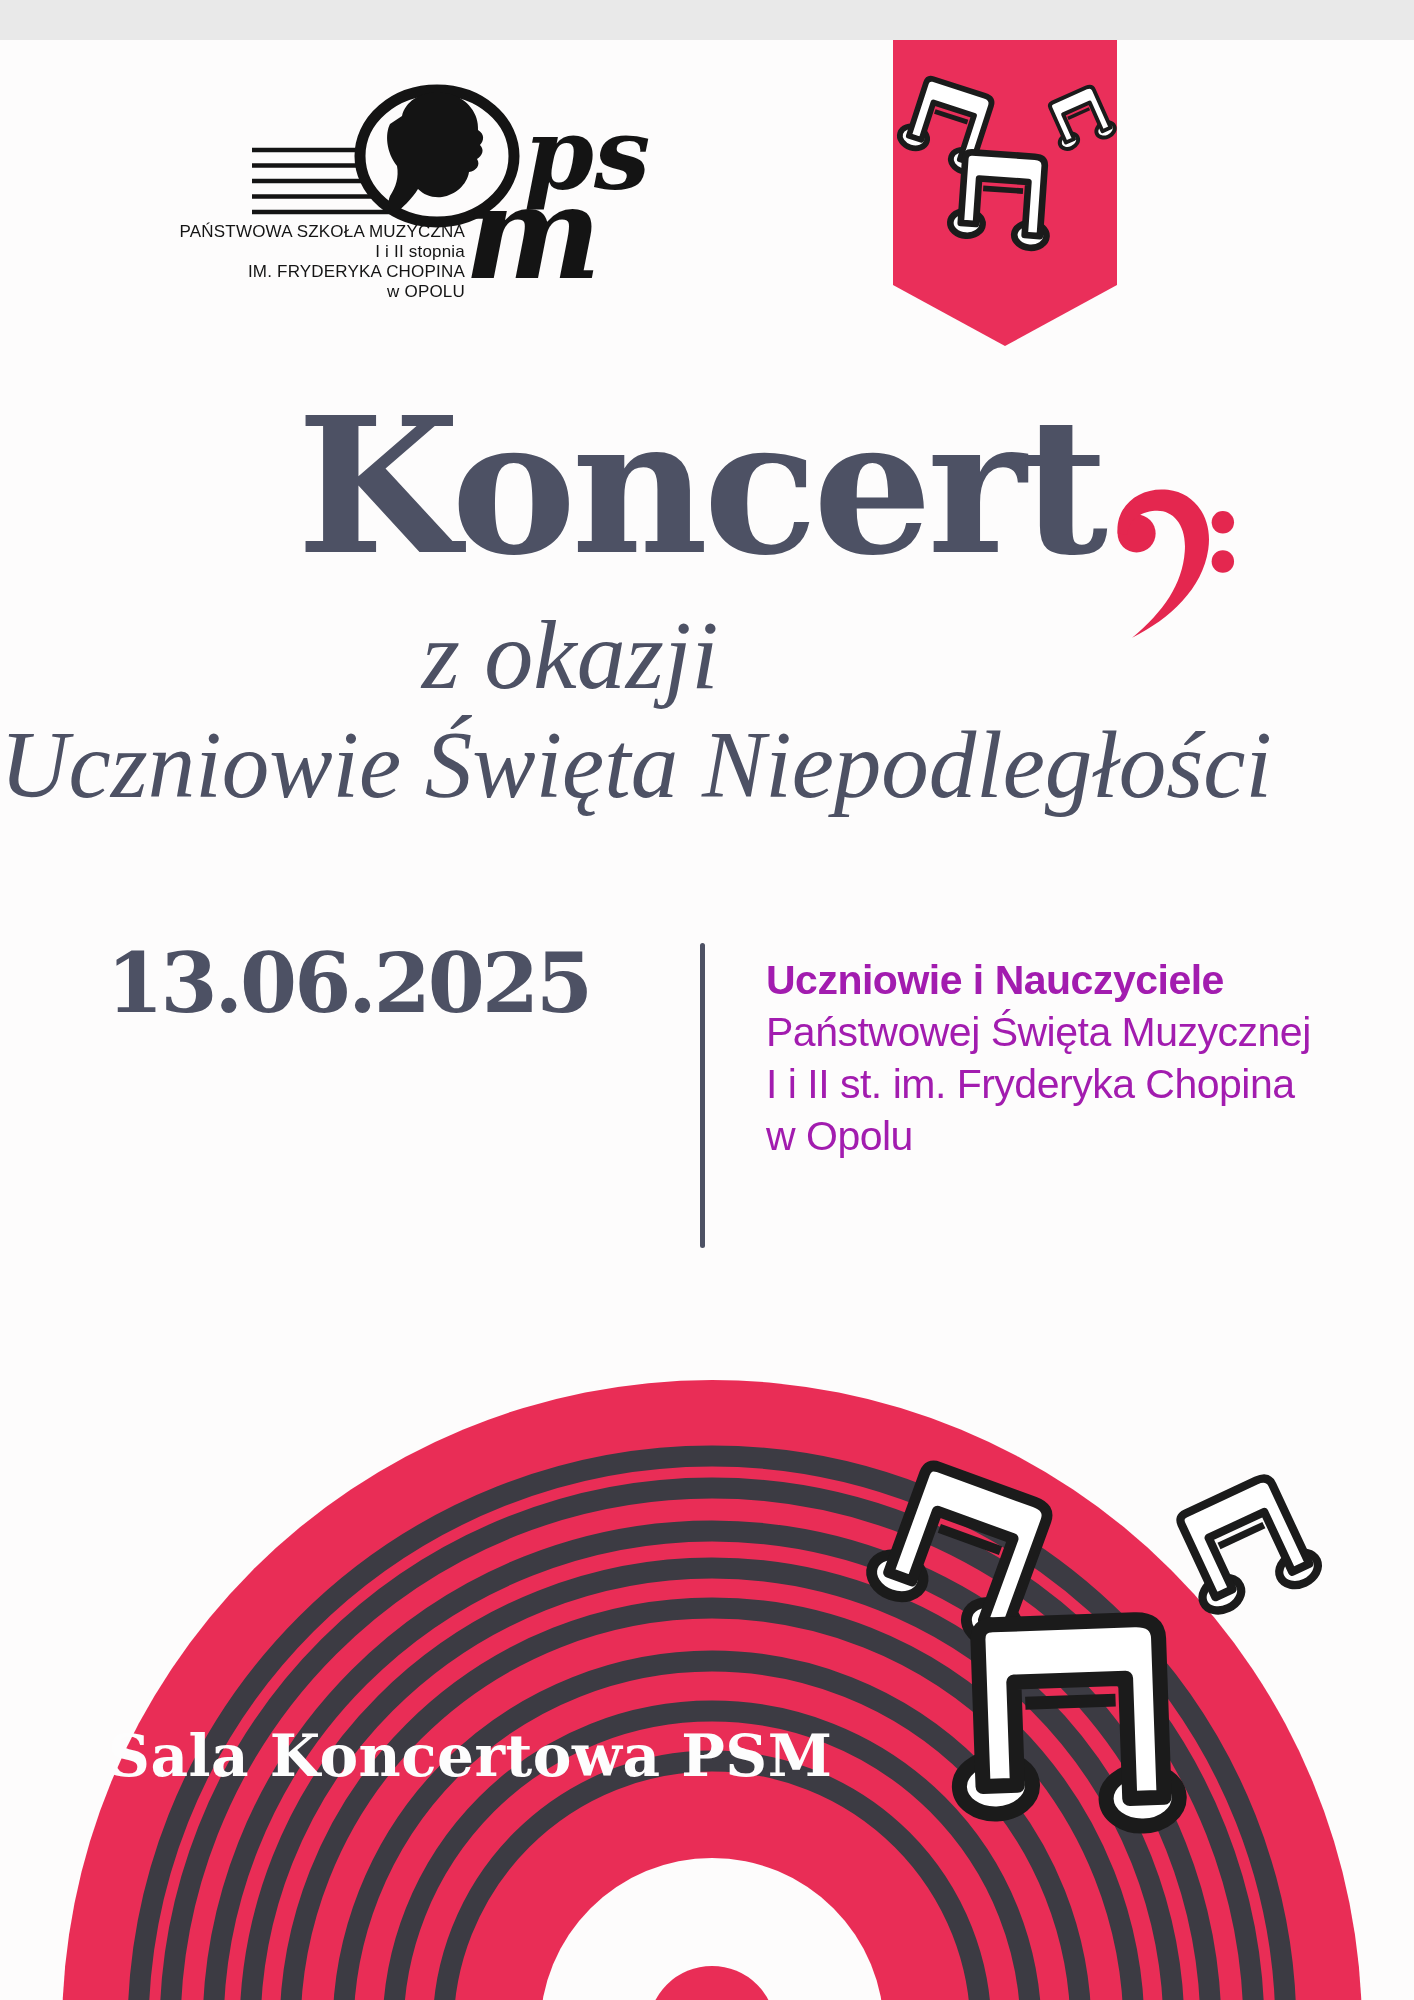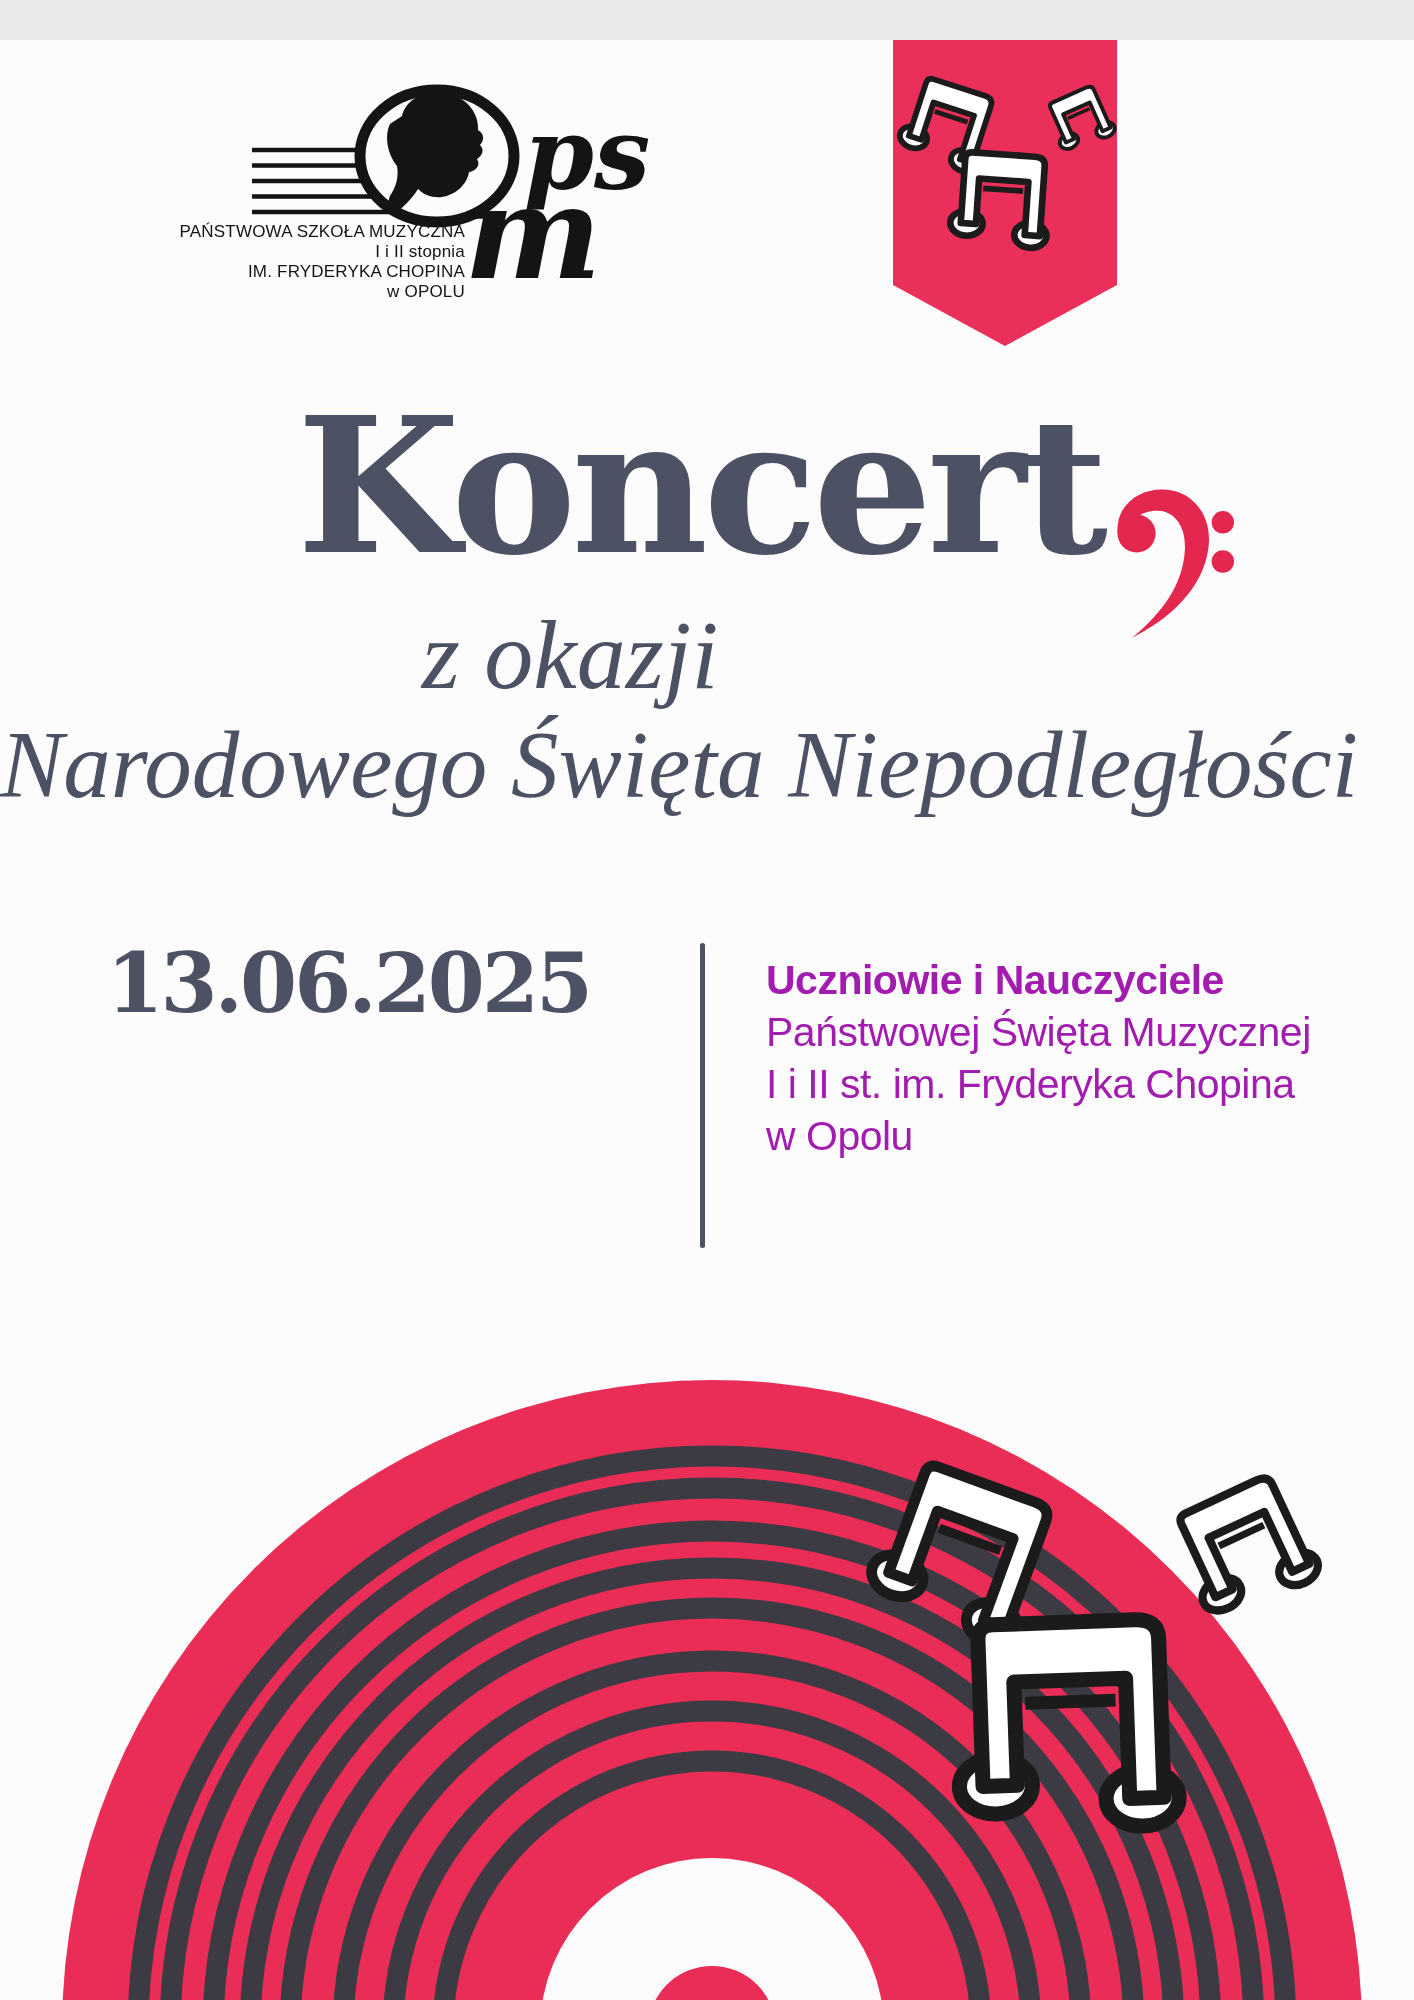--- a/index.html
+++ b/index.html
@@ -170,29 +170,30 @@
 
   <div class="txt school-name">
     <div>PAŃSTWOWA SZKOŁA MUZYCZNA</div>
     <div>I i II stopnia</div>
     <div>IM. FRYDERYKA CHOPINA</div>
     <div>w OPOLU</div>
   </div>
 
   <div class="txt title">Koncert</div>
   <div class="txt subtitle1">z okazji</div>
-  <div class="txt subtitle2">Narodowego Święta Niepodległości</div>
+  <div class="txt subtitle2">Uczniowie Święta Niepodległości</div>
 
   <div class="txt date-block">
     <div class="date-line1">13.06.2025</div>
   </div>
 
   <div class="txt v-divider"></div>
 
   <div class="txt performers">
     <div class="bold-line">Uczniowie i Nauczyciele</div>
     <div>Państwowej Święta Muzycznej</div>
     <div>I i II st. im. Fryderyka Chopina</div>
     <div>w Opolu</div>
   </div>
 
+  <div class="txt venue">Sala Koncertowa PSM</div>
 
 </div>
 
 </body></html>

